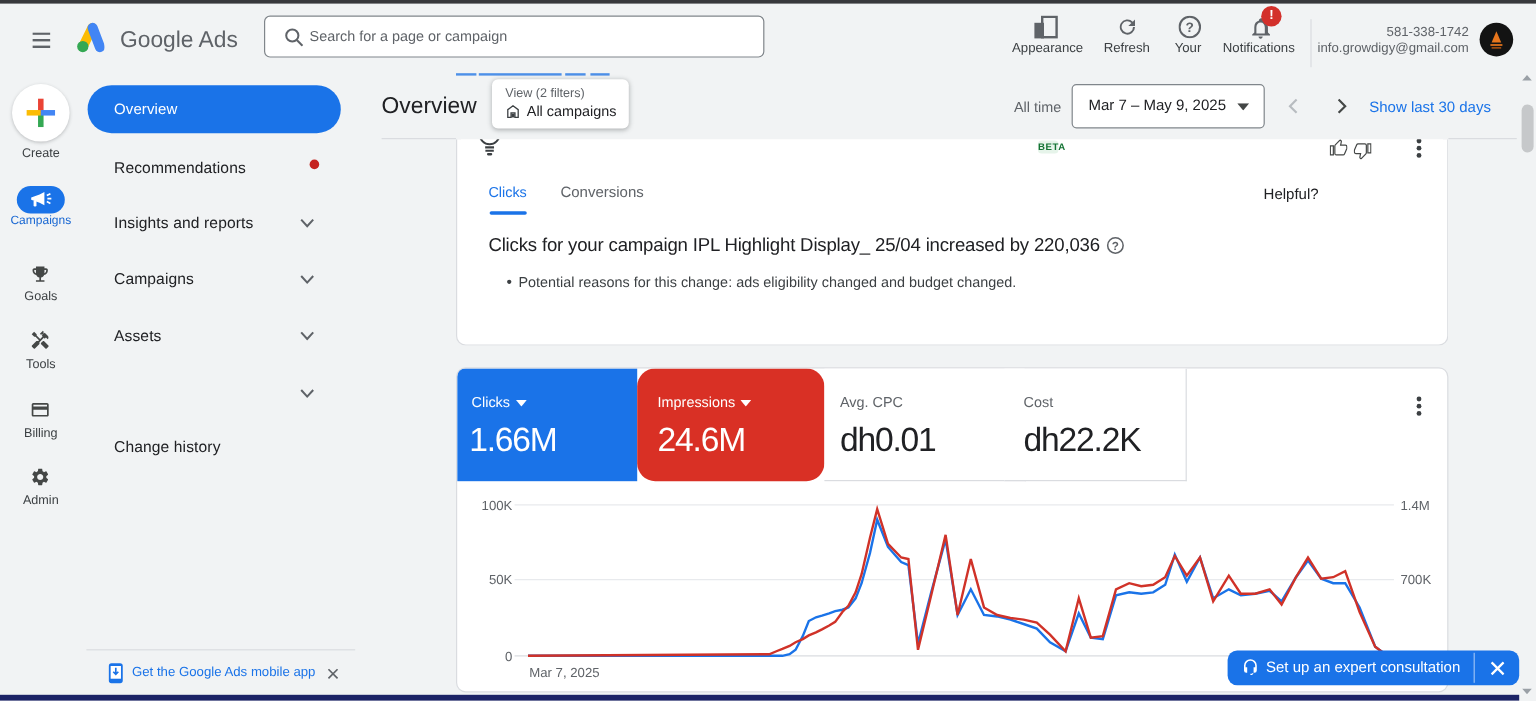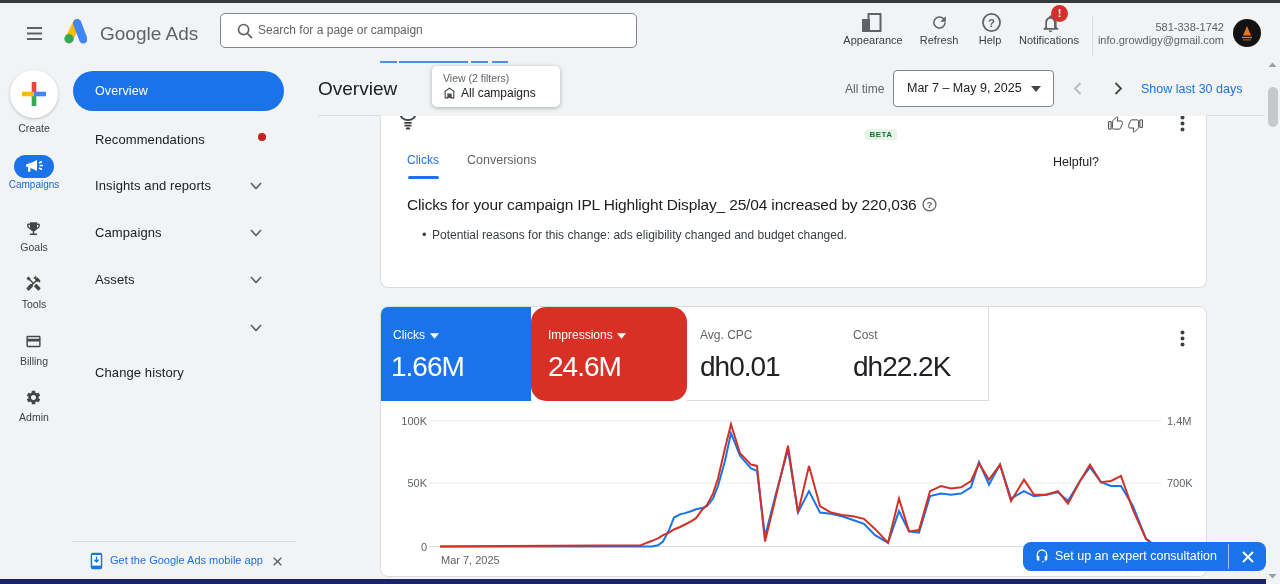--- a/index.html
+++ b/index.html
@@ -42,21 +42,21 @@
 
   <svg class="abs" style="left:930px;top:9px;" width="19" height="19" viewBox="0 0 24 24">
     <path d="M17.65 6.35A8 8 0 1 0 20 12h-2.1a6 6 0 1 1-1.7-4.2L13 11h7V4l-2.35 2.35z" fill="#5f6368"></path>
   </svg>
   <div class="abs" style="left:879px;top:29.5px;width:120px;text-align:center;font-size:11px;color:#3c4043;">Refresh</div>
 
   <svg class="abs" style="left:982px;top:9px;" width="19" height="19" viewBox="0 0 20 20">
     <circle cx="10" cy="10" r="9" fill="none" stroke="#5f6368" stroke-width="1.8"></circle>
     <text x="10" y="14.4" font-size="12" font-family="Liberation Sans" fill="#5f6368" text-anchor="middle" font-weight="bold">?</text>
   </svg>
-  <div class="abs" style="left:930px;top:29.5px;width:120px;text-align:center;font-size:11px;color:#3c4043;">Help</div>
+  <div class="abs" style="left:930px;top:29.5px;width:120px;text-align:center;font-size:11px;color:#3c4043;">Your</div>
 
   <svg class="abs" style="left:1040px;top:9px;" width="21" height="21" viewBox="0 0 24 24">
     <path d="M12 22c1.1 0 2-.9 2-2h-4c0 1.1.9 2 2 2zm7-6v-5c0-3.07-1.63-5.64-4.5-6.32V4c0-.83-.67-1.5-1.5-1.5S10.5 3.17 10.5 4v.68C7.64 5.36 6 7.92 6 11v5l-2 2v1h17v-1l-2-2zm-2 1H8v-6c0-2.48 1.51-4.5 4-4.5s4 2.02 4 4.5v6z" fill="#5f6368"></path>
   </svg>
   <div class="abs" style="left:1051px;top:1px;width:17px;height:17px;border-radius:50%;background:#d3302b;color:#fff;font-size:11px;font-weight:bold;text-align:center;line-height:17px;">!</div>
   <div class="abs" style="left:989px;top:29.5px;width:120px;text-align:center;font-size:11px;color:#3c4043;">Notifications</div>
 
   <div class="abs" style="left:1092px;top:12px;width:1px;height:40px;background:#dadce0;"></div>
 
   <div class="abs" style="left:1024px;top:17px;width:200px;text-align:right;font-size:11px;color:#5f6368;">581-338-1742</div>
@@ -136,21 +136,21 @@
 
 <div class="abs" style="left:318px;top:78px;font-size:19px;color:#202124;">Overview</div>
 <div class="abs" style="left:318px;top:115px;width:62px;height:1px;background:#dadce0;"></div>
 <div class="abs" style="left:1207px;top:115px;width:57px;height:1px;background:#dadce0;"></div>
 
 <div class="abs" style="left:380px;top:60.5px;width:17px;height:2.5px;background:#4d90e8;"></div>
 <div class="abs" style="left:399px;top:60.5px;width:69px;height:2.5px;background:#4d90e8;"></div>
 <div class="abs" style="left:471px;top:60.5px;width:17px;height:2.5px;background:#4d90e8;"></div>
 <div class="abs" style="left:492px;top:60.5px;width:16px;height:2.5px;background:#4d90e8;"></div>
 
-<div class="abs" style="left:432px;top:66px;width:128px;height:41px;background:#fff;border-radius:5px;box-shadow:0 1px 4px rgba(60,64,67,.4);z-index:5;text-decoration:underline;">
+<div class="abs" style="left:410px;top:66px;width:114px;height:41px;background:#fff;border-radius:5px;box-shadow:0 1px 4px rgba(60,64,67,.4);z-index:5;text-decoration:underline;">
   <div class="abs" style="left:11px;top:6px;font-size:10.5px;color:#5f6368;">View (2 filters)</div>
   <svg class="abs" style="left:11px;top:20px;" width="13" height="14" viewBox="0 0 24 24">
       <path d="M12 3 4 9v12h5v-7h6v7h5V9z" fill="none" stroke="#3c4043" stroke-width="2"></path>
       <rect x="9.5" y="15" width="5" height="6" fill="#3c4043"></rect>
     </svg>
   <div class="abs" style="left:29px;top:20px;font-size:12px;font-weight:500;color:#202124;">All campaigns</div>
 </div>
 
 <div class="abs" style="left:845px;top:82px;font-size:12px;color:#5f6368;">All time</div>
 <div class="abs" style="left:893px;top:70px;width:161px;height:37px;background:#fff;border:1px solid #80868b;border-radius:4px;">
@@ -167,21 +167,21 @@
   </svg>
 <div class="abs" style="left:1141px;top:82px;font-size:12.5px;color:#1a73e8;">Show last 30 days</div>
 
 <div class="abs" style="left:380px;top:116px;width:827px;height:172px;background:#fff;border:1px solid #dadce0;border-top:none;border-radius:0 0 8px 8px;overflow:hidden;">
   <svg class="abs" style="left:17.5px;top:-13px;" width="18" height="27" viewBox="0 0 18 27">
     <circle cx="9" cy="9" r="8.2" fill="none" stroke="#3c4043" stroke-width="1.7"></circle>
     <line x1="5.3" y1="19.8" x2="12.7" y2="19.8" stroke="#3c4043" stroke-width="1.8"></line>
     <line x1="5.5" y1="22.6" x2="12.5" y2="22.6" stroke="#3c4043" stroke-width="1.8"></line>
     <rect x="6.8" y="24.6" width="4.4" height="1.9" rx="0.9" fill="#3c4043"></rect>
   </svg>
-  <div class="abs" style="left:484px;top:0.5px;width:32px;height:11.5px;background:#e6f4ea;border-radius:3px;font-size:8px;font-weight:bold;letter-spacing:0.5px;color:#137333;text-align:center;line-height:11.5px;margin-top:12px;">BETA</div>
+  <div class="abs" style="left:484px;top:0.5px;width:17px;height:11.5px;background:#e6f4ea;border-radius:3px;font-size:8px;font-weight:bold;letter-spacing:0.5px;color:#137333;text-align:center;line-height:11.5px;">BETA</div>
   <div class="abs" style="left:672px;top:-1px;font-size:12.5px;color:#202124;margin-top:40px;">Helpful?</div>
   <svg class="abs" style="left:727px;top:0px;" width="15" height="15" viewBox="0 0 24 24">
       <path d="M1 21h4V9H1v12zM23 10c0-1.1-.9-2-2-2h-6.31l.95-4.57.03-.32c0-.41-.17-.79-.44-1.06L14.17 1 7.59 7.59C7.22 7.95 7 8.45 7 9v10c0 1.1.9 2 2 2h9c.83 0 1.54-.5 1.84-1.22l3.02-7.05c.09-.23.14-.47.14-.73v-2z" fill="none" stroke="#444746" stroke-width="1.6"></path>
     </svg>
   <svg class="abs" style="left:747px;top:2px;" width="15" height="15" viewBox="0 0 24 24" transform="rotate(180)">
       <path d="M1 21h4V9H1v12zM23 10c0-1.1-.9-2-2-2h-6.31l.95-4.57.03-.32c0-.41-.17-.79-.44-1.06L14.17 1 7.59 7.59C7.22 7.95 7 8.45 7 9v10c0 1.1.9 2 2 2h9c.83 0 1.54-.5 1.84-1.22l3.02-7.05c.09-.23.14-.47.14-.73v-2z" fill="none" stroke="#444746" stroke-width="1.6"></path>
     </svg>
   <svg class="abs" style="left:799px;top:-1px;" width="5" height="17" viewBox="0 0 5 17">
     <circle cx="2.5" cy="2.5" r="2" fill="#3c4043"></circle>
       <circle cx="2.5" cy="8.5" r="2" fill="#3c4043"></circle>

